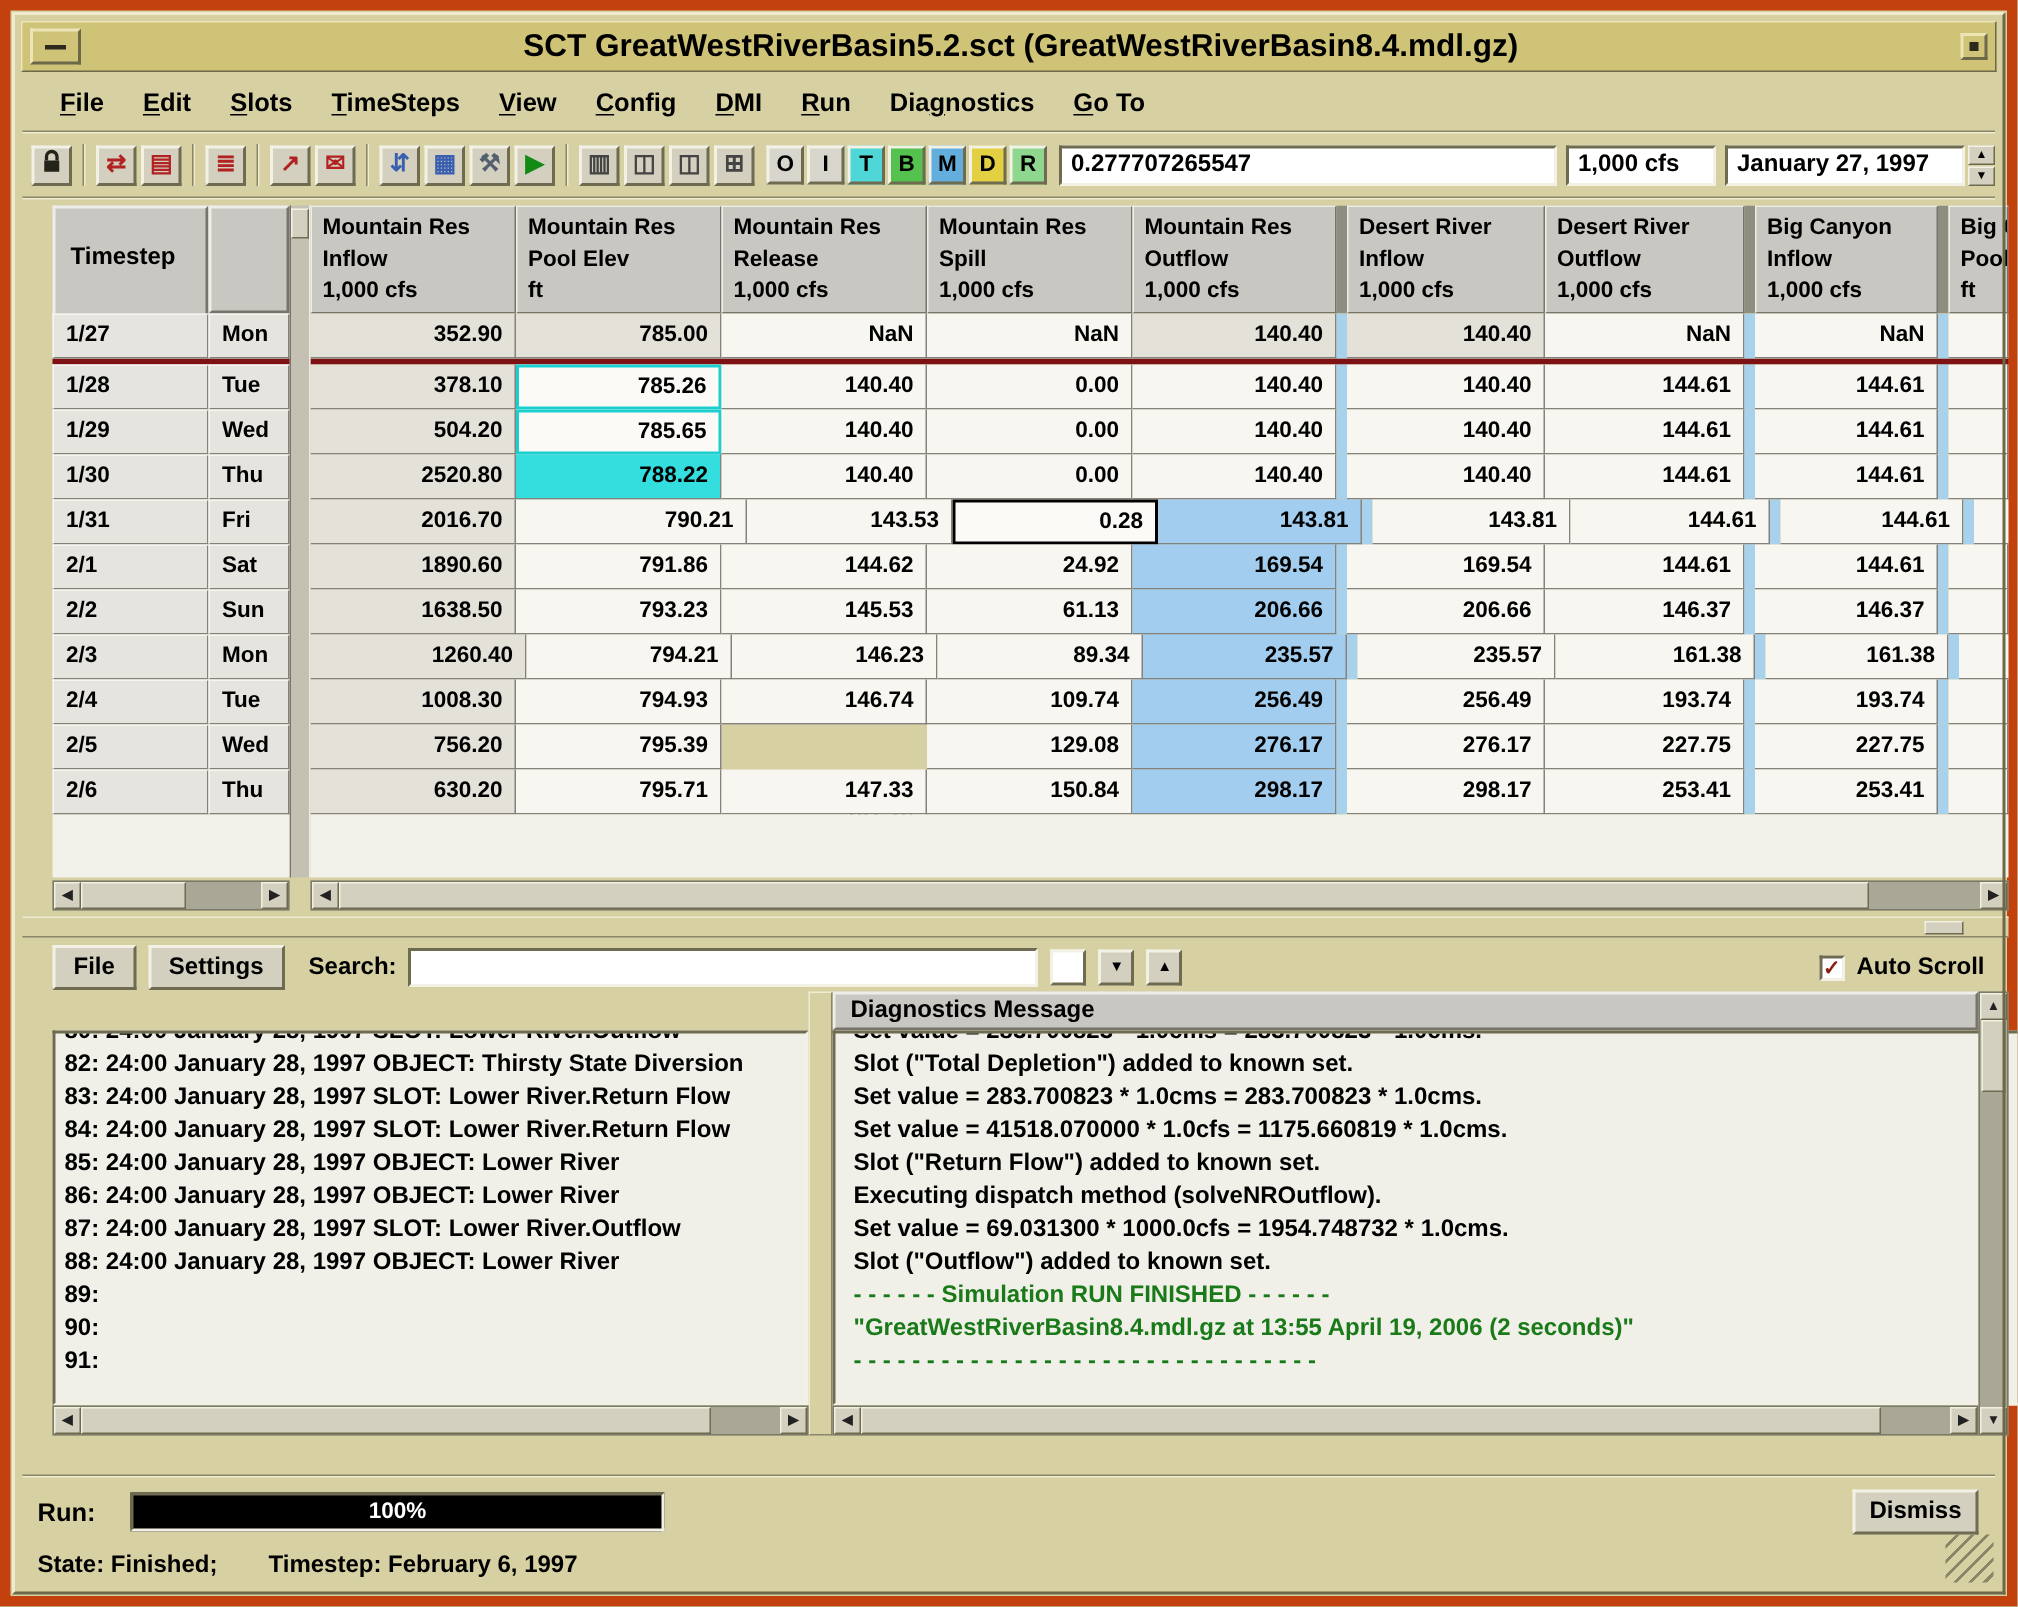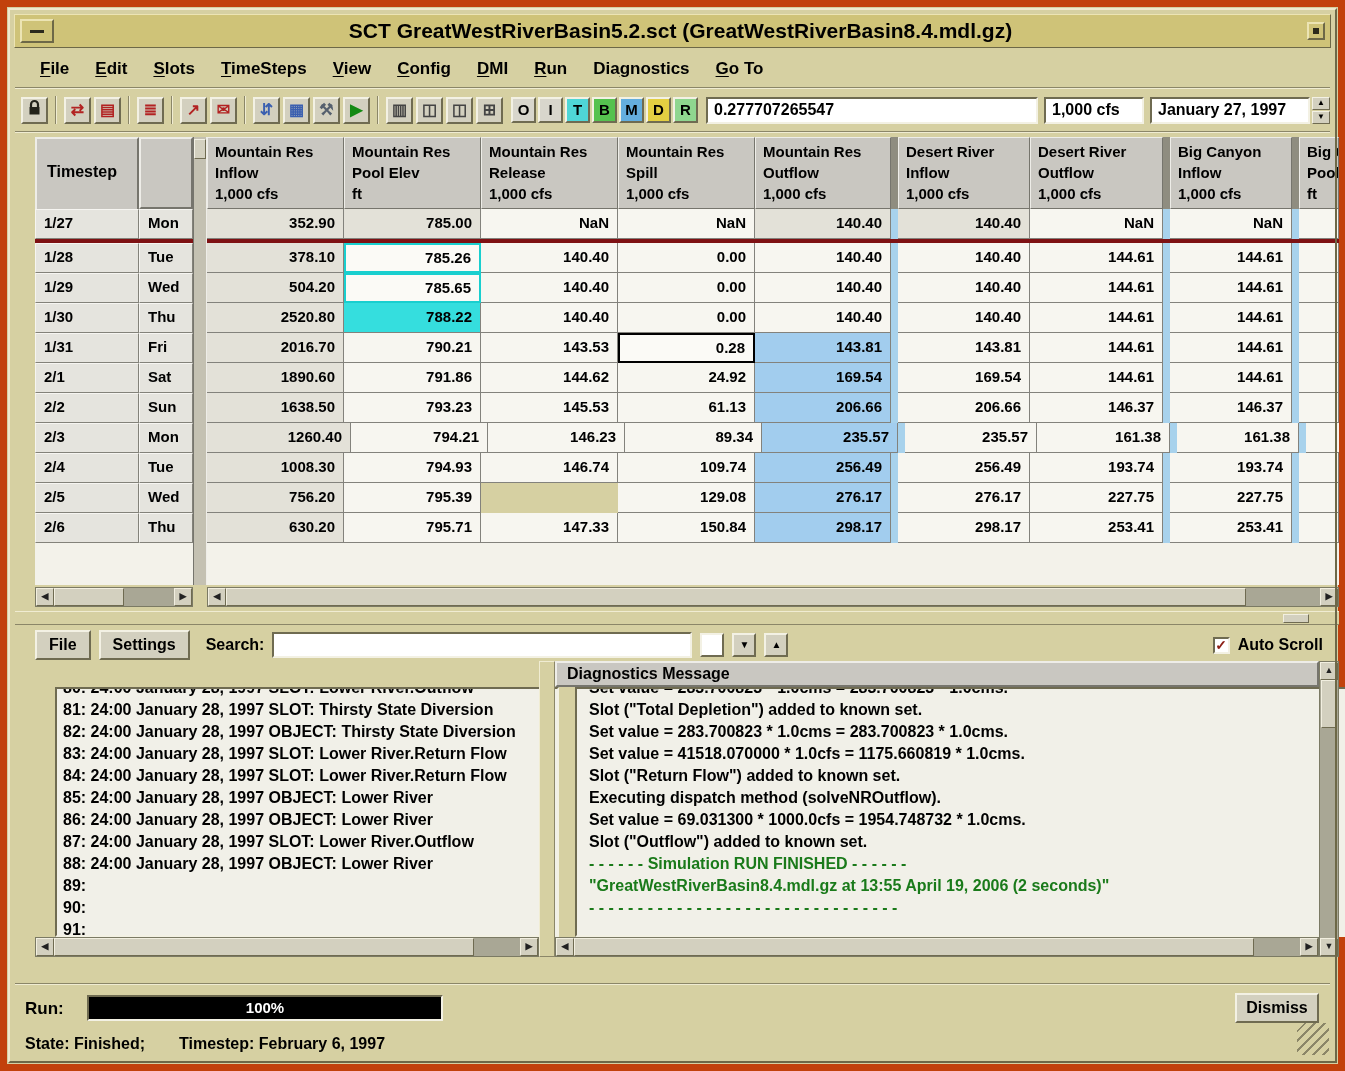--- a/index.html
+++ b/index.html
@@ -94,21 +94,21 @@
 #search-label{margin-left:8px;}
 #search-input{width:420px;height:26px;background:#fff;border:2px solid;border-color:#6f6b51 #f3f1e4 #f3f1e4 #6f6b51;font:inherit;font-size:16px;font-weight:bold;padding:0 6px;}
 .mini-btn{width:24px;height:24px;background:#d3d0bf;border:2px solid;border-color:#f3f1e4 #6f6b51 #6f6b51 #f3f1e4;font-size:10px;line-height:19px;text-align:center;}
 .mini-btn.blank{background:#fff;}
 #auto-scroll-wrap{margin-left:auto;display:flex;align-items:center;gap:8px;margin-right:16px;}
 #auto-scroll-check{width:17px;height:17px;background:#fff;border:2px solid;border-color:#6f6b51 #f3f1e4 #f3f1e4 #6f6b51;color:#8d2016;font-size:14px;line-height:12px;text-align:center;}
 .pane-header{position:absolute;top:654px;height:26px;background:#c9c7c1;border:2px solid;border-color:#eeede8 #76756d #76756d #eeede8;font-size:16px;line-height:21px;white-space:nowrap;overflow:hidden;}
 #context-header{left:28px;width:504px;padding-left:46px;}
 #context-header::before{content:"";position:absolute;left:38px;top:0;bottom:0;border-left:2px solid #76756d;}
 #message-header{left:548px;width:764px;padding-left:10px;}
-.pane-body{position:absolute;top:680px;height:250px;background:#f1f0e8;border:2px solid;border-color:#6f6b51 #f3f1e4 #f3f1e4 #6f6b51;overflow:hidden;padding-left:6px;margin-left:20px;}
+.pane-body{position:absolute;top:680px;height:250px;background:#f1f0e8;border:2px solid;border-color:#6f6b51 #f3f1e4 #f3f1e4 #6f6b51;overflow:hidden;padding-left:6px;}
 #context-body{left:28px;width:504px;}
 #message-body{left:548px;width:881px;padding-left:12px;}
 #pane-divider{position:absolute;left:532px;top:654px;width:16px;height:296px;background:#d6d0a2;border:1px solid;border-color:#f0ecd2 #8b8668 #8b8668 #f0ecd2;}
 .diag-line{font-size:16px;line-height:22px;white-space:nowrap;overflow:hidden;}
 .diag-line.clipped{margin-top:-12px;}
 .diag-line.green{color:#1a7a1a;}
 
 
 #run-label{position:absolute;left:18px;top:992px;font-size:17px;}
 #progress{position:absolute;left:80px;top:988px;width:356px;height:26px;border:2px solid;border-color:#6f6b51 #f3f1e4 #f3f1e4 #6f6b51;background:#000;color:#fff;text-align:center;font-size:15px;line-height:22px;}
@@ -343,21 +343,21 @@
         <div class="col-divider-b"></div>
         <div class="cell s-w" style="width: 132px;">140.40</div>
         <div class="cell s-w" style="width: 133px;">144.61</div>
         <div class="col-divider-b"></div>
         <div class="cell s-w" style="width: 122px;">144.61</div>
         <div class="col-divider-b"></div>
         <div class="cell s-w" style="width: 40px;"></div>
       </div>
       <div class="data-row">
         <div class="cell s-g" style="width: 137px;">2016.70</div>
-        <div class="cell s-w" style="width: 137px; padding-left: 40px;">790.21</div>
+        <div class="cell s-w" style="width: 154px; padding-left: 40px;">790.21</div>
         <div class="cell s-w" style="width: 137px;">143.53</div>
         <div class="cell s-sel" style="width: 137px;">0.28</div>
         <div class="cell s-b" style="width: 136px;">143.81</div>
         <div class="col-divider-b"></div>
         <div class="cell s-w" style="width: 132px;">143.81</div>
         <div class="cell s-w" style="width: 133px;">144.61</div>
         <div class="col-divider-b"></div>
         <div class="cell s-w" style="width: 122px;">144.61</div>
         <div class="col-divider-b"></div>
         <div class="cell s-w" style="width: 40px;"></div>
@@ -477,21 +477,20 @@
     <div class="mini-btn">▲</div>
     <div id="auto-scroll-wrap">
       <div id="auto-scroll-check"><span>✓</span></div>
       <div>Auto Scroll</div>
     </div>
   </div>
 
   <div id="message-header" class="pane-header">Diagnostics Message</div>
   <div id="context-body" class="pane-body">
       <div class="diag-line clipped">80: 24:00 January 28, 1997 SLOT: Lower River.Outflow</div>
-      <div class="diag-line">81: 24:00 January 28, 1997 SLOT: Thirsty State Diversion</div>
       <div class="diag-line">82: 24:00 January 28, 1997 OBJECT: Thirsty State Diversion</div>
       <div class="diag-line">83: 24:00 January 28, 1997 SLOT: Lower River.Return Flow</div>
       <div class="diag-line">84: 24:00 January 28, 1997 SLOT: Lower River.Return Flow</div>
       <div class="diag-line">85: 24:00 January 28, 1997 OBJECT: Lower River</div>
       <div class="diag-line">86: 24:00 January 28, 1997 OBJECT: Lower River</div>
       <div class="diag-line">87: 24:00 January 28, 1997 SLOT: Lower River.Outflow</div>
       <div class="diag-line">88: 24:00 January 28, 1997 OBJECT: Lower River</div>
       <div class="diag-line">89:</div>
       <div class="diag-line">90:</div>
       <div class="diag-line">91:</div>

